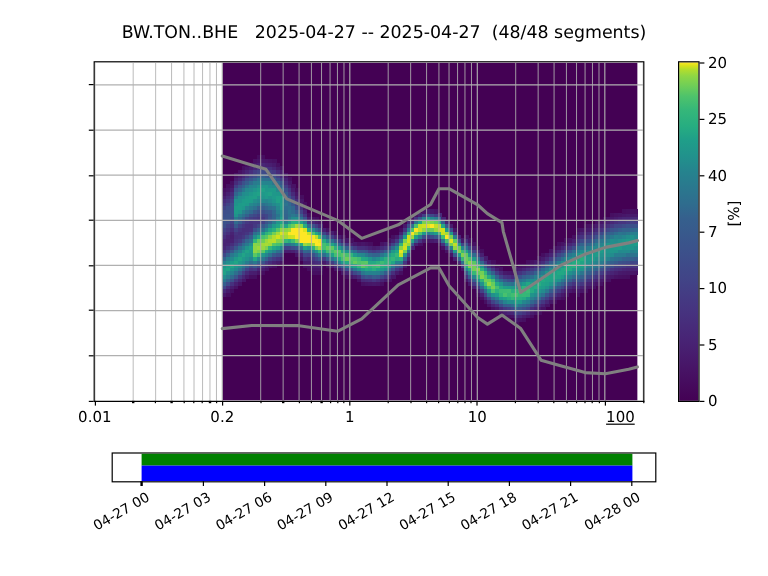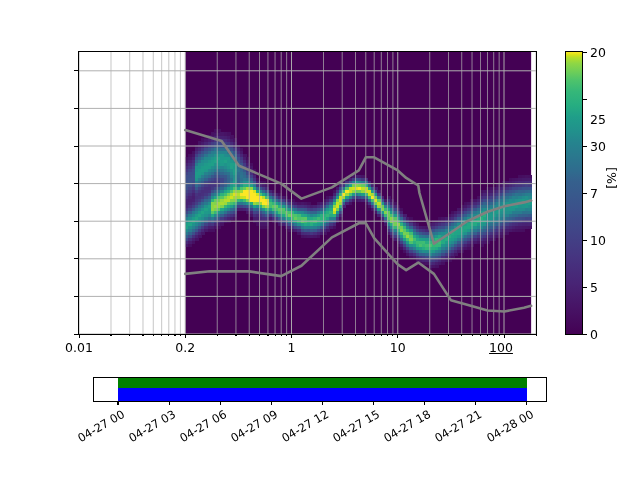--- a/index.html
+++ b/index.html
@@ -137,20 +137,21 @@
     position: absolute;
     width: 1.1px; height: 4px;
     background: #000000;
   }
 </style>
 </head>
 <body>
 
 <div id="root">
 
+  <div class="title">BW.TON..BHE   2025-04-27 -- 2025-04-27  (48/48 segments)</div>
 
   <div id="axes">
     <svg id="plot-svg" width="457" height="282" viewBox="0 0 457 282">
         <rect x="106.2536184264508" y="0" width="345.8844826313633" height="282" fill="rgb(68,1,84)"></rect>
         <rect x="106.25" y="191.76" width="3.65" height="3.45" fill="rgb(71,24,106)" shape-rendering="crispEdges"></rect>
         <rect x="106.25" y="188.75" width="3.65" height="3.45" fill="rgb(71,41,120)" shape-rendering="crispEdges"></rect>
         <rect x="106.25" y="185.74" width="3.65" height="3.45" fill="rgb(64,70,136)" shape-rendering="crispEdges"></rect>
         <rect x="106.25" y="182.74" width="3.65" height="3.45" fill="rgb(52,96,141)" shape-rendering="crispEdges"></rect>
         <rect x="106.25" y="179.73" width="3.65" height="3.45" fill="rgb(41,121,142)" shape-rendering="crispEdges"></rect>
         <rect x="106.25" y="176.72" width="3.65" height="3.45" fill="rgb(34,141,141)" shape-rendering="crispEdges"></rect>
@@ -1988,21 +1989,21 @@
       <div class="tickmark-y" style="left: 74px; top: 220.7px;"></div>
       <div class="tickmark-y" style="left: 74px; top: 258.3px;"></div>
       <div class="tickmark-y" style="left: 74px; top: 295.9px;"></div>
       <div class="tickmark-y" style="left: 74px; top: 333.5px;"></div>
     </div>
   <div id="xtick-layer">
       <div class="xtick" style="left: 79px; top: 340px;">0.01</div>
       <div class="xtick" style="left: 185.254px; top: 340px;">0.2</div>
       <div class="xtick" style="left: 291.507px; top: 340px;">1</div>
       <div class="xtick" style="left: 397.761px; top: 340px;">10</div>
-      <div class="xtick" style="left: 501px; top: 340px; text-decoration: underline;">100</div>
+      <div class="xtick" style="left: 517px; top: 340px; text-decoration: underline;">100</div>
       <div class="tickmark-x" style="left: 78.5px; top: 334px;"></div>
       <div class="tickmark-x minor" style="left: 110.486px; top: 334px;"></div>
       <div class="tickmark-x minor" style="left: 129.196px; top: 334px;"></div>
       <div class="tickmark-x minor" style="left: 142.471px; top: 334px;"></div>
       <div class="tickmark-x minor" style="left: 152.768px; top: 334px;"></div>
       <div class="tickmark-x minor" style="left: 161.181px; top: 334px;"></div>
       <div class="tickmark-x minor" style="left: 168.295px; top: 334px;"></div>
       <div class="tickmark-x minor" style="left: 174.457px; top: 334px;"></div>
       <div class="tickmark-x minor" style="left: 179.892px; top: 334px;"></div>
       <div class="tickmark-x" style="left: 184.754px; top: 334px;"></div>
@@ -2039,23 +2040,23 @@
   <div id="cbar"></div>
   <div id="cbtick-layer">
       <div class="cbtick" style="top: 334px;">0</div>
       <div class="tickmark-cb" style="top: 333.5px;"></div>
       <div class="cbtick" style="top: 287px;">5</div>
       <div class="tickmark-cb" style="top: 286.5px;"></div>
       <div class="cbtick" style="top: 240px;">10</div>
       <div class="tickmark-cb" style="top: 239.5px;"></div>
       <div class="cbtick" style="top: 193px;">7</div>
       <div class="tickmark-cb" style="top: 192.5px;"></div>
-      <div class="cbtick" style="top: 146px;">30</div>
+      <div class="cbtick" style="top: 146px;">40</div>
       <div class="tickmark-cb" style="top: 145.5px;"></div>
-      <div class="cbtick" style="top: 99px; margin-top: 20px;">25</div>
+      <div class="cbtick" style="top: 99px;">25</div>
       <div class="tickmark-cb" style="top: 98.5px;"></div>
       <div class="cbtick" style="top: 52px;">20</div>
       <div class="tickmark-cb" style="top: 51.5px;"></div>
     </div>
   <div class="cblabel">[%]</div>
 
   <div id="timeaxes">
     <div class="seg-green" id="seg-green" style="left: 23.956px; width: 408.608px; background: rgb(0, 128, 0);"></div>
     <div class="seg-blue" id="seg-blue" style="left: 23.956px; width: 408.608px; background: rgb(0, 0, 255);"></div>
   </div>

